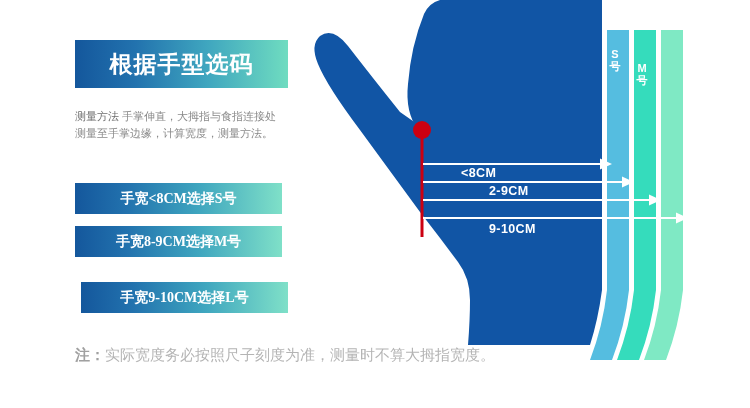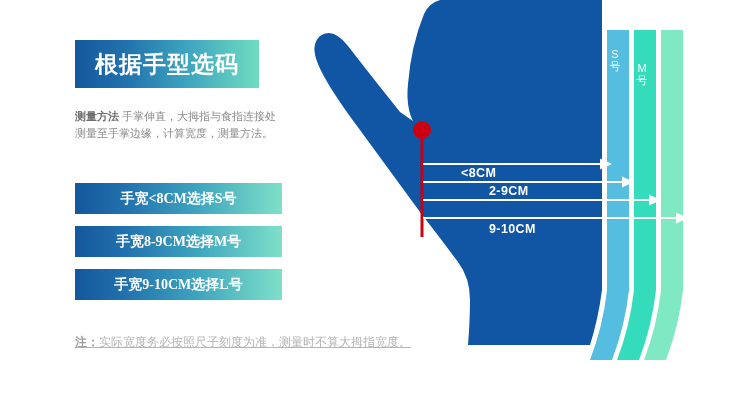--- a/index.html
+++ b/index.html
@@ -9,67 +9,67 @@
     font-family:"Liberation Sans","DejaVu Sans",sans-serif;
     overflow:hidden;
     position:relative;
   }
   #root{position:relative;width:750px;height:408px;overflow:hidden;background:#fff;}
 
   
   .left-col{position:absolute;left:0;top:0;width:310px;height:408px;}
 
   .title-banner{
-    position:absolute;left:75px;top:40px;width:184px;height:48px;
+    position:absolute;left:75px;top:40px;width:213px;height:48px;
     background:linear-gradient(90deg,#14579c 0%,#2272ae 28%,#3fa6bf 62%,#6fdcc0 100%);
     display:flex;align-items:center;justify-content:center;
   }
   .title-banner-text{
     color:#ffffff;font-size:23px;font-weight:bold;letter-spacing:1px;
     line-height:1;white-space:nowrap;
   }
 
   .method{
     position:absolute;left:75px;top:108px;width:210px;
     font-size:11px;line-height:1.55;color:#8a8a8a;
   }
-  .method b{color:#6f6f6f;font-weight:bold;}
+  .method b{color:#6f6f6f;font-weight:normal;}
 
   .size-bar{
     position:absolute;left:75px;width:207px;height:31px;
     background:linear-gradient(90deg,#14579c 0%,#2272ae 25%,#3fa6bf 60%,#7fe0c8 100%);
     display:flex;align-items:center;justify-content:center;
   }
   .size-bar-text{
     color:#ffffff;font-size:14px;font-weight:bold;white-space:nowrap;line-height:1;font-family:Liberation Serif, serif;
   }
   #bar0{top:183px;}
   #bar1{top:226px;text-align:right;}
-  #bar2{top:269px;}
+  #bar2{top:282px;margin-left:6px;}
 
   .note{
-    position:absolute;left:75px;top:334px;width:420px;
-    font-size:12px;color:#b4b4b4;line-height:1.4;white-space:nowrap;text-decoration:underline;
+    position:absolute;left:75px;top:344px;width:420px;
+    font-size:15px;color:#b4b4b4;line-height:1.4;white-space:nowrap;
   }
   .note b{color:#a0a0a0;font-weight:bold;}
 
   
   .graphic{position:absolute;left:0;top:0;width:750px;height:408px;}
   .graphic svg{display:block;}
 
   .arrow-label{
     position:absolute;color:#ffffff;font-size:12.5px;font-weight:bold;
     white-space:nowrap;line-height:1;letter-spacing:0.4px;
   }
   #lab0{left:461px;top:167px;}
   #lab1{left:489px;top:185px;}
   #lab2{left:489px;top:203px;margin-top:20px;}
 
   .strip-label{
-    position:absolute;width:16px;color:#ffffff;font-size:11px;font-weight:normal;
+    position:absolute;width:16px;color:#ffffff;font-size:11px;font-weight:bold;
     text-align:center;line-height:1.12;letter-spacing:0;
   }
   #slab0{left:607px;top:48px;}
   #slab1{left:634px;top:62px;}
   #slab2{left:661px;top:48px;padding-left:33px;}
 </style>
 </head>
 <body>
 
 <div id="root">

